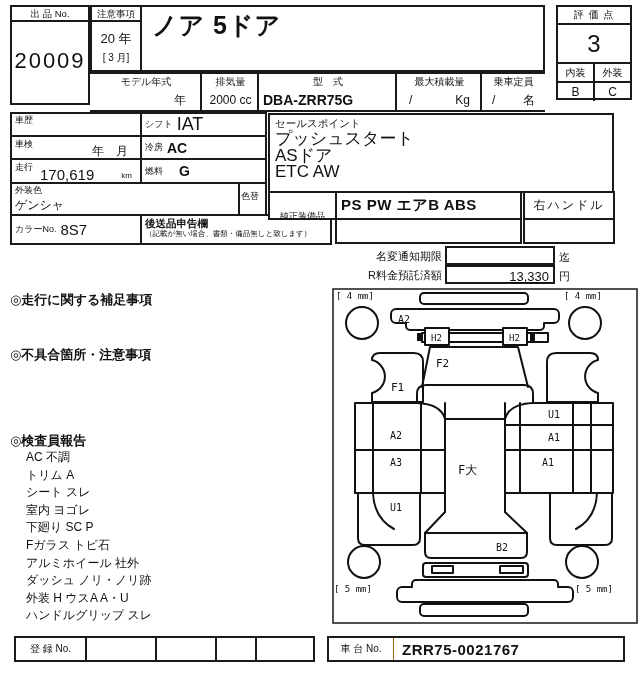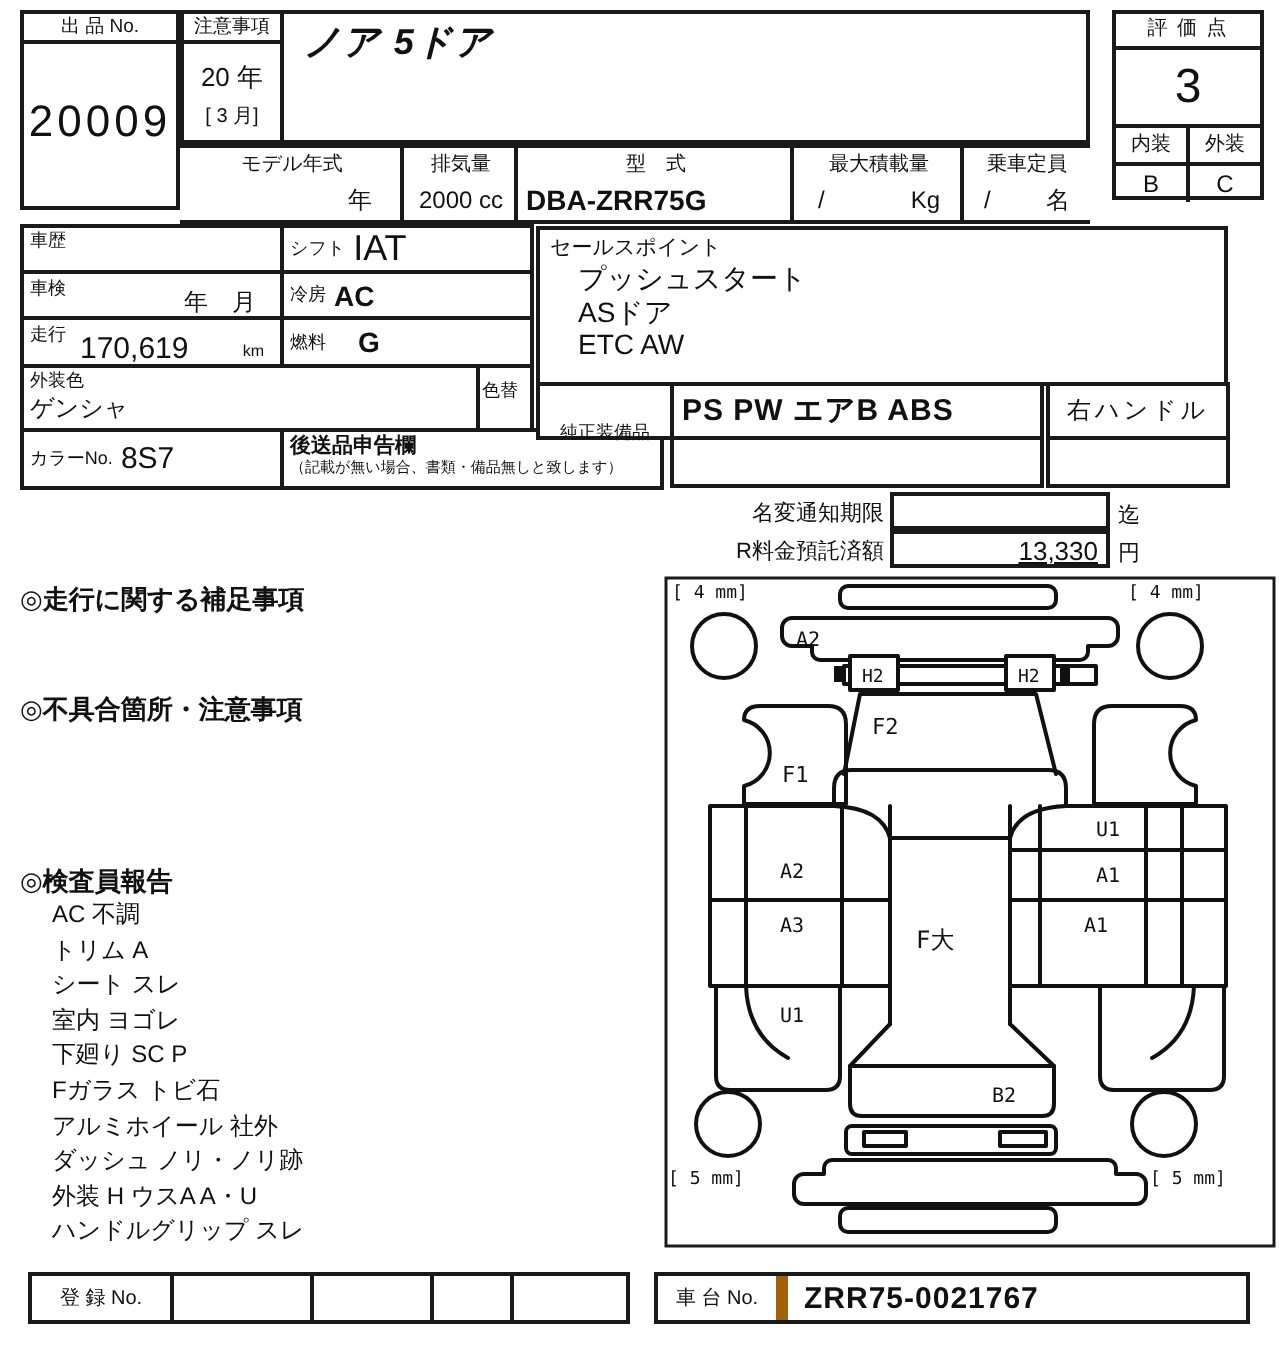--- a/index.html
+++ b/index.html
@@ -32,21 +32,21 @@
     <div class="big-num" style="margin-top:26px;">20009</div>
   </div>
 
   <div class="box" style="left:90px;top:5px;width:52px;height:67px;">
     <div class="hdr-strip">注意事項</div>
     <div style="font-size:13px;text-align:center;margin-top:8px;">20 年</div>
     <div style="font-size:10px;text-align:center;margin-top:3px;">[ 3 月]</div>
   </div>
 
   <div class="box" style="left:140px;top:5px;width:405px;height:67px;">
-    <div style="font-size:18px;font-weight:600;padding:2px 10px;letter-spacing:1px;font-style:italic;">ノア 5ドア</div>
+    <div style="font-size:25px;font-weight:600;padding:2px 10px;letter-spacing:1px;">ノア 5ドア</div>
   </div>
 
   <div>
     <div class="grid-hdr" style="left:90px;top:72px;width:112px;height:20px;border-left:none;">モデル年式</div>
     <div class="grid-hdr" style="left:200px;top:72px;width:59px;height:20px;">排気量</div>
     <div class="grid-hdr" style="left:257px;top:72px;width:140px;height:20px;">型　式</div>
     <div class="grid-hdr" style="left:395px;top:72px;width:87px;height:20px;">最大積載量</div>
     <div class="grid-hdr" style="left:480px;top:72px;width:65px;height:20px;">乗車定員</div>
 
     <div class="grid-val" style="left:90px;top:90px;width:112px;height:22px;border-left:none;justify-content:flex-end;padding-right:16px;">年</div>
@@ -110,21 +110,21 @@
     <span style="font-size:9px;">カラーNo.</span>
     <span style="font-size:15px;">8S7</span>
   </div>
   <div class="cell" style="left:140px;top:214px;width:192px;height:31px;">
     <span style="display:block;font-size:10.5px;font-weight:600;line-height:12px;">後送品申告欄</span>
     <span style="display:block;font-size:7.5px;line-height:9px;font-family:Liberation Serif, serif;">（記載が無い場合、書類・備品無しと致します）</span>
   </div>
 
   <div class="box" style="left:268px;top:113px;width:346px;height:80px;padding:2px 5px;">
     <div style="font-size:10.5px;">セールスポイント</div>
-    <div style="margin-left:14px;font-size:14px;line-height:16.5px;">
+    <div style="font-size:17px;line-height:16.5px;">
         <div>プッシュスタート</div>
         <div>ASドア</div>
         <div>ETC AW</div>
       </div>
   </div>
 
   <div class="cell" style="left:268px;top:191px;width:69px;height:29px;display:flex;align-items:center;justify-content:center;padding:0;">
     <span style="font-size:9px;margin-top:21px;">純正装備品</span>
   </div>
   <div class="cell" style="left:335px;top:191px;width:187px;height:29px;display:flex;align-items:center;padding:0 4px;">
@@ -227,17 +227,17 @@
     </svg>
 
   <div class="box" style="left:14px;top:636px;width:301px;height:26px;display:flex;">
     <div style="width:71px;border-right:2px solid #1a1a1a;font-size:10px;display:flex;align-items:center;justify-content:center;box-sizing:border-box;">登 録 No.</div>
     <div style="width:70px;border-right:2px solid #1a1a1a;box-sizing:border-box;"></div>
     <div style="width:60px;border-right:2px solid #1a1a1a;box-sizing:border-box;"></div>
     <div style="width:40px;border-right:2px solid #1a1a1a;box-sizing:border-box;"></div>
     <div style="flex:1;"></div>
   </div>
   <div class="box" style="left:327px;top:636px;width:298px;height:26px;display:flex;">
-    <div style="width:65px;border-right:6px solid #a16207;font-size:10px;display:flex;align-items:center;justify-content:center;box-sizing:border-box;">車 台 No.</div>
+    <div style="width:65px;border-right:1px solid #a16207;font-size:10px;display:flex;align-items:center;justify-content:center;box-sizing:border-box;">車 台 No.</div>
     <div style="flex:1;display:flex;align-items:center;font-size:15px;font-weight:600;padding-left:8px;letter-spacing:0.5px;">ZRR75-0021767</div>
   </div>
 
 </div>
 
 </body></html>

